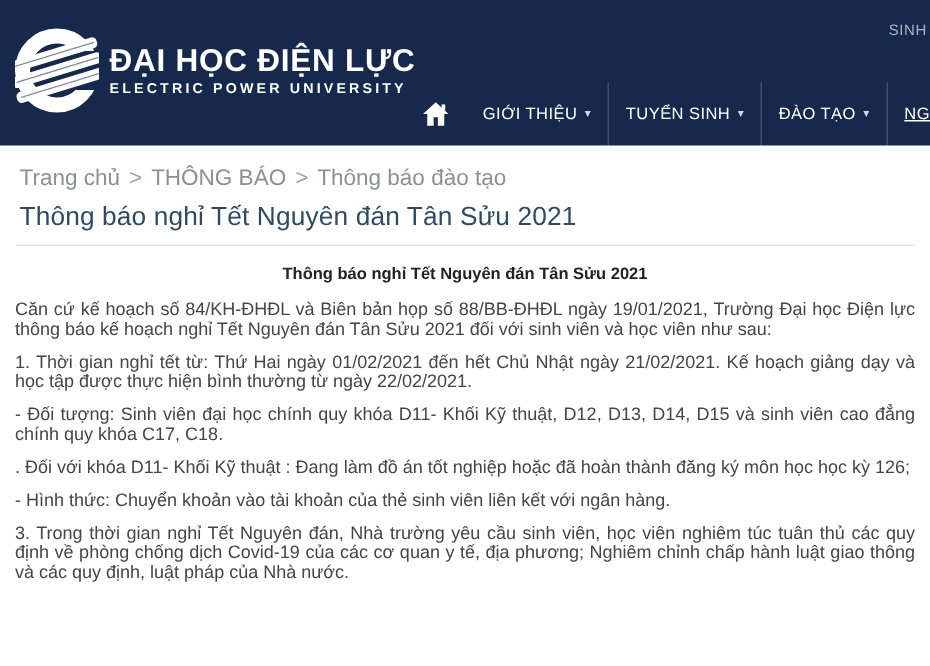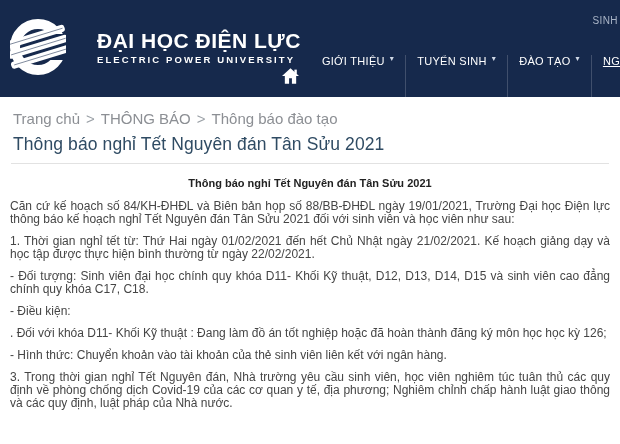--- a/index.html
+++ b/index.html
@@ -15,21 +15,20 @@
   .site-header {
     position: relative;
     width: 620px; height: 97px;
     background: #16294c;
     overflow: hidden;
   }
   .logo {
     position: absolute; left: 10px; top: 11px;
     display: flex; align-items: center;
     cursor: pointer;
-    gap: 24px;
   }
   .logo-icon { width: 56px; height: 72px; flex: 0 0 auto; }
   .logo-text { margin-left: 7px; color: #fff; }
   .logo-title {
     font-size: 21px; font-weight: bold;
     letter-spacing: 0.5px; line-height: 24px;
     white-space: nowrap;
   }
   .logo-subtitle {
     font-size: 9.5px; font-weight: bold;
@@ -45,21 +44,21 @@
     position: absolute; right: 0; bottom: 0;
     height: 42px;
     display: flex; align-items: stretch;
     color: #fff;
   }
   .nav-home {
     display: flex; align-items: center;
     padding: 0 12px 0 10px; cursor: pointer;
   }
   .nav-item {
-    display: flex; 
+    display: flex; align-items: center;
     padding: 0 11px;
     font-size: 11px; letter-spacing: 0.3px;
     white-space: nowrap; cursor: pointer;
   }
   .nav-item.sep { border-left: 1px solid rgba(255,255,255,0.18); }
   .nav-caret {
     font-size: 8px; margin-left: 5px; color: #cfd8e6;
     line-height: 1;
   }
   .nav-item-last { padding-right: 0; text-decoration: underline; }
@@ -158,18 +157,17 @@
 </div>
 
 <h1 class="page-title">Thông báo nghỉ Tết Nguyên đán Tân Sửu 2021</h1>
 <hr class="title-divider">
 
 <article class="article">
   <h2 class="article-heading">Thông báo nghỉ Tết Nguyên đán Tân Sửu 2021</h2>
   <p>Căn cứ kế hoạch số 84/KH-ĐHĐL và Biên bản họp số 88/BB-ĐHĐL ngày 19/01/2021, Trường Đại học Điện lực thông báo kế hoạch nghỉ Tết Nguyên đán Tân Sửu 2021 đối với sinh viên và học viên như sau:</p>
   <p>1. Thời gian nghỉ tết từ: Thứ Hai ngày 01/02/2021 đến hết Chủ Nhật ngày 21/02/2021. Kế hoạch giảng dạy và học tập được thực hiện bình thường từ ngày 22/02/2021.</p>
   <p>- Đối tượng: Sinh viên đại học chính quy khóa D11- Khối Kỹ thuật, D12, D13, D14, D15 và sinh viên cao đẳng chính quy khóa C17, C18.</p>
-  <p>- Điều kiện:</p>
   <p>. Đối với khóa D11- Khối Kỹ thuật : Đang làm đồ án tốt nghiệp hoặc đã hoàn thành đăng ký môn học học kỳ 126;</p>
   <p>- Hình thức: Chuyển khoản vào tài khoản của thẻ sinh viên liên kết với ngân hàng.</p>
   <p>3. Trong thời gian nghỉ Tết Nguyên đán, Nhà trường yêu cầu sinh viên, học viên nghiêm túc tuân thủ các quy định về phòng chống dịch Covid-19 của các cơ quan y tế, địa phương; Nghiêm chỉnh chấp hành luật giao thông và các quy định, luật pháp của Nhà nước.</p>
 
 </article>
 
 </body></html>

